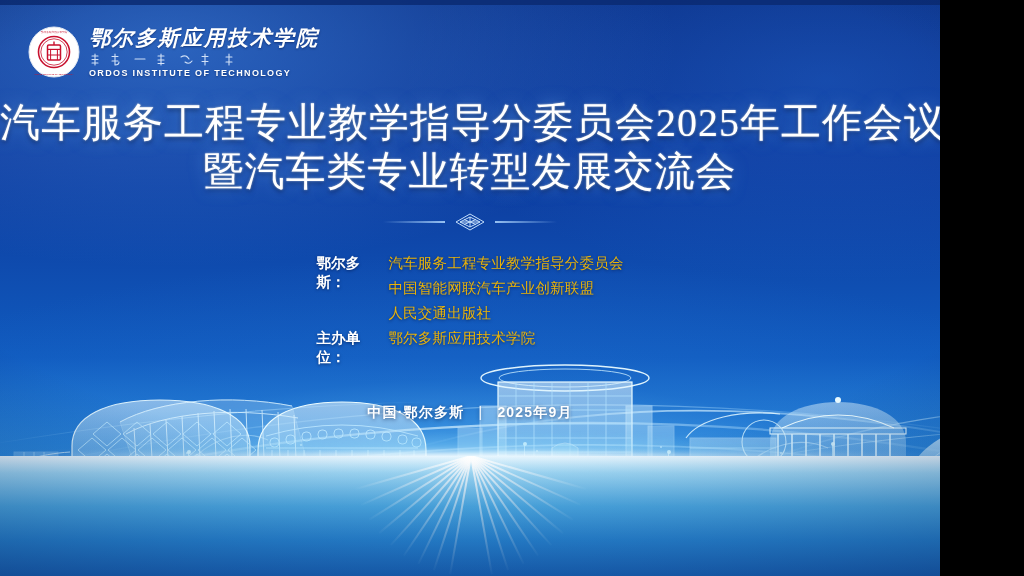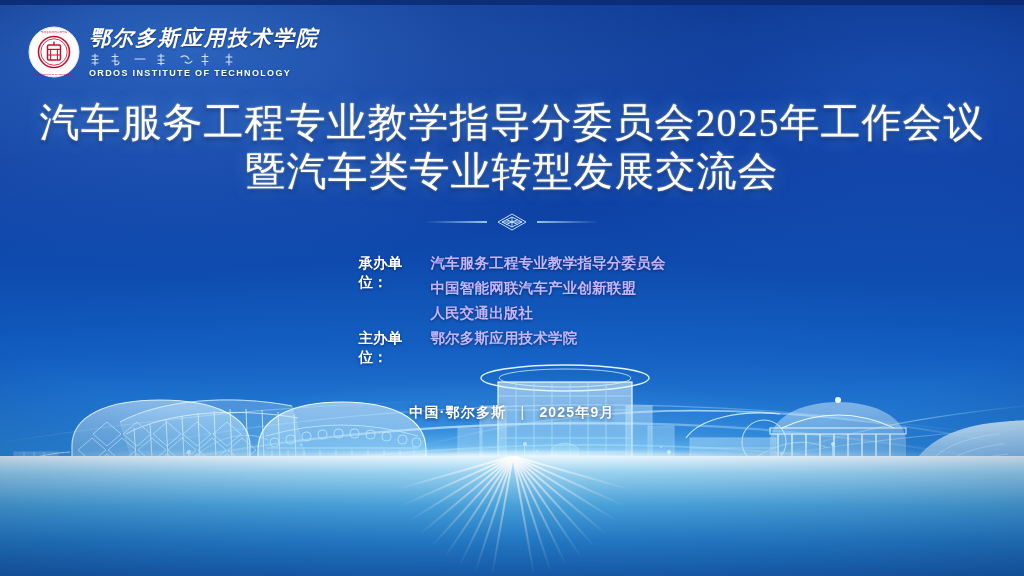--- a/index.html
+++ b/index.html
@@ -1,17 +1,17 @@
 <!DOCTYPE html>
 <html><head>
 <meta charset="utf-8">
 <style>
   html,body{margin:0;padding:0;background:#000;}
   #stage{
-    position:relative;width:1024px;height:576px;overflow:hidden;
+    position:relative;width:940px;height:576px;overflow:hidden;
     font-family:"Liberation Sans","DejaVu Sans",sans-serif;
     background:#0b3087;
   }
 
   
   .sky{position:absolute;inset:0;
     background:
       radial-gradient(120% 85% at 18% 8%, rgba(70,140,230,.55) 0%, rgba(70,140,230,0) 45%),
       radial-gradient(90% 70% at 88% 14%, rgba(40,110,215,.40) 0%, rgba(40,110,215,0) 50%),
       radial-gradient(140% 90% at 50% 100%, rgba(120,205,255,.85) 0%, rgba(40,120,215,.25) 38%, rgba(13,52,140,0) 62%),
@@ -73,21 +73,21 @@
     background:linear-gradient(90deg,rgba(160,205,255,0),rgba(175,215,255,.85));}
   .div-rule.right{background:linear-gradient(90deg,rgba(175,215,255,.85),rgba(160,205,255,0));}
 
   
   .orgs{position:absolute;left:0;right:0;top:254px;display:flex;justify-content:center;}
   .orgs-inner{display:flex;flex-direction:column;gap:0px;}
   .org-row{display:flex;align-items:baseline;height:25px;}
   .org-label{width:72px;flex:0 0 72px;text-align:left;font-size:14.5px;font-weight:700;color:#ffffff;
     letter-spacing:.2px;text-shadow:0 1px 3px rgba(2,18,62,.6);}
   .org-label.blank{visibility:hidden;}
-  .org-value{font-size:14.5px;font-weight:700;color:#c4b5fd;letter-spacing:.2px;
+  .org-value{font-size:14.5px;font-weight:400;color:#eab308;letter-spacing:.2px;
     text-shadow:0 1px 3px rgba(2,18,62,.6);white-space:nowrap;}
 
   
   .place{position:absolute;left:0;right:0;top:404px;text-align:center;
     font-size:14px;font-weight:700;color:#ffffff;letter-spacing:1.2px;
     text-shadow:0 1px 4px rgba(2,18,62,.6);}
   .place .sep{display:inline-block;margin:0 9px;opacity:.9;font-weight:400;}
 </style>
 </head>
 <body>
@@ -415,21 +415,21 @@
         <path d="M17,5 L27,10 L17,15 L7,10 Z"></path>
         <path d="M7,10 h20 M17,5 v10 M11,7.5 L23,12.5 M23,7.5 L11,12.5"></path>
       </g>
     </svg>
     <div class="div-rule right"></div>
   </div>
 
   <div class="orgs">
     <div class="orgs-inner">
       <div class="org-row">
-        <div class="org-label">承办单位：</div>
+        <div class="org-label">鄂尔多斯：</div>
         <div class="org-value">汽车服务工程专业教学指导分委员会</div>
       </div>
       <div class="org-row">
         <div class="org-label blank"></div>
         <div class="org-value">中国智能网联汽车产业创新联盟</div>
       </div>
       <div class="org-row">
         <div class="org-label blank"></div>
         <div class="org-value">人民交通出版社</div>
       </div>

